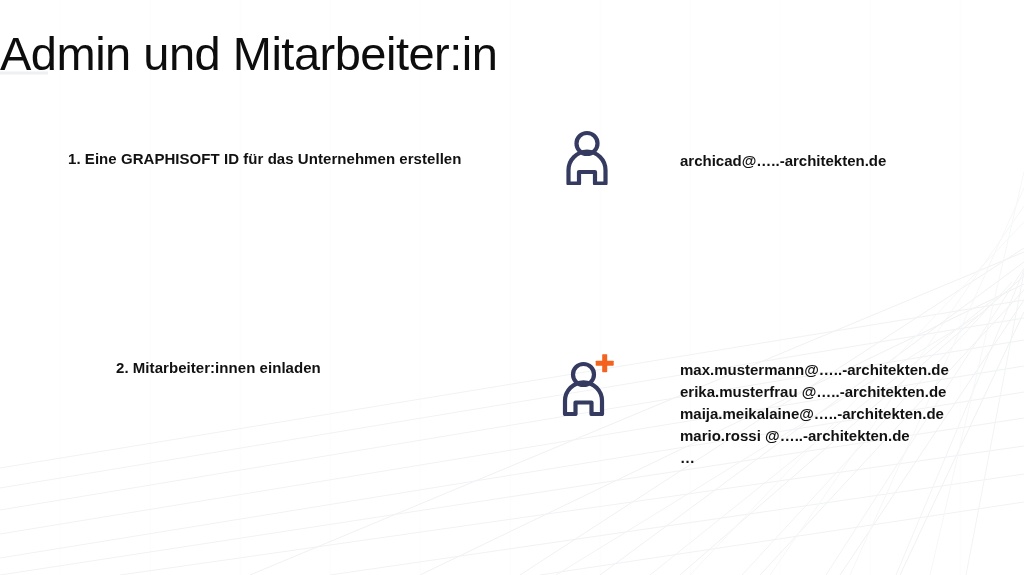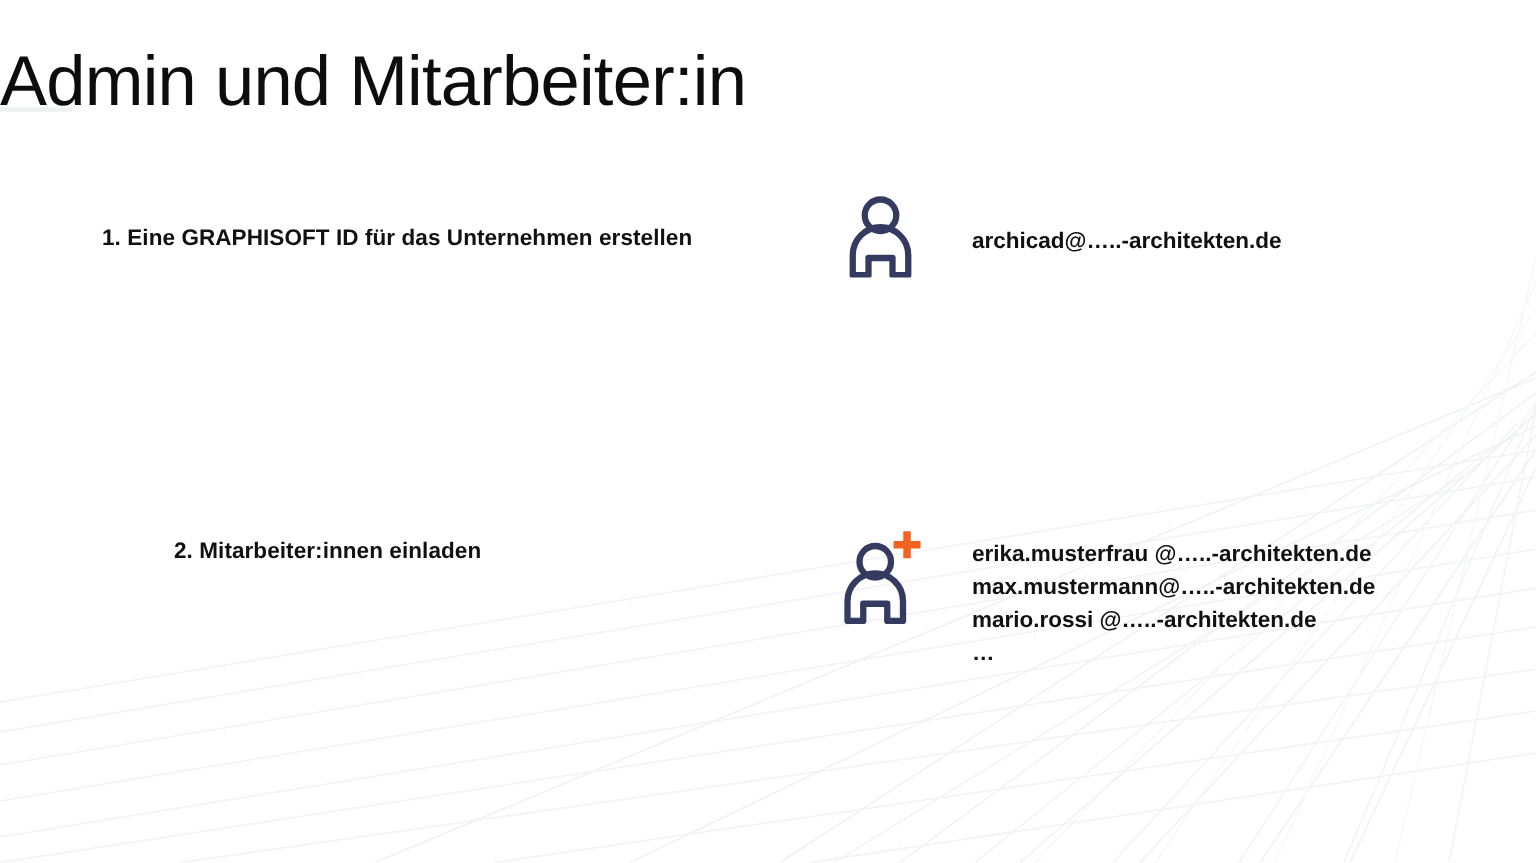--- a/index.html
+++ b/index.html
@@ -61,21 +61,21 @@
   .step-icon svg { display:block; width:100%; height:100%; }
 
   .step-emails {
     position:absolute;
     font-size:15px;
     font-weight:bold;
     color:#111111;
     line-height:22px;
     white-space:nowrap;
   }
-  .step-emails .email-line { display:block; }
+  .step-emails .email-line { display:block;margin-left:32px; }
 
   
   #step-1 .step-label { left:68px;  top:150px; }
   #step-1 .step-icon  { left:560px; top:129px; width:54px; height:56px; }
   #step-1 .step-emails{ left:648px; top:150px; }
 
   
   #step-2 .step-label { left:68px;  top:359px;margin-left:48px; }
   #step-2 .step-icon  { left:558px; top:352px; width:62px; height:64px; }
   #step-2 .step-emails{ left:648px; top:359px; }
@@ -183,20 +183,21 @@
 
           <circle cx="25.5" cy="22.5" r="10.5"></circle>
 
           <path d="M7 62 L7 48.8 A18.5 18.5 0 0 1 44 48.8 L44 62
                    L33.5 62 L33.5 50.5 L17.5 50.5 L17.5 62 Z"></path>
         </g>
       </svg>
     </div>
 
     <div class="step-emails">
+      <span class="email-line">max.mustermann@…..-architekten.de</span>
       <span class="email-line">erika.musterfrau @…..-architekten.de</span>
-      <span class="email-line">max.mustermann@…..-architekten.de</span>
+      <span class="email-line">maija.meikalaine@…..-architekten.de</span>
       <span class="email-line">mario.rossi @…..-architekten.de</span>
       <span class="email-line">…</span>
     </div>
   </div>
 
 </div>
 
 </body></html>

